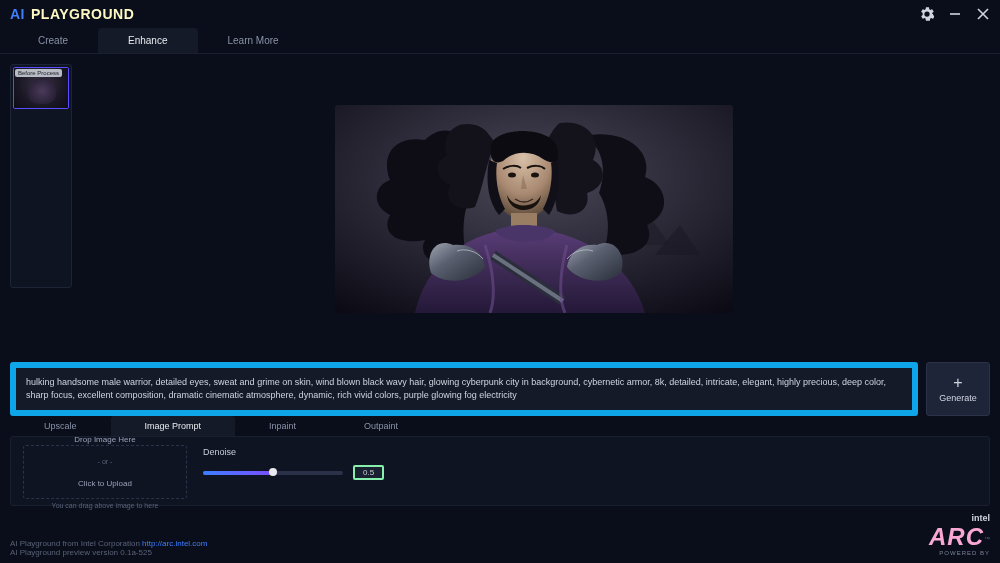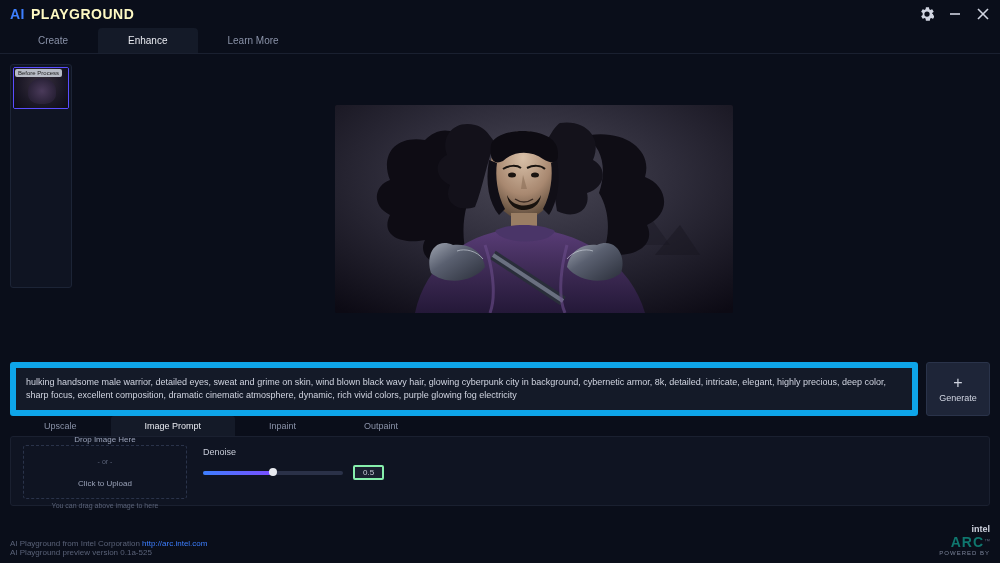--- a/index.html
+++ b/index.html
@@ -248,21 +248,21 @@
     right: 10px;
     display: flex;
     justify-content: space-between;
     align-items: flex-end;
     font-size: 8px;
     color: #5a6278;
   }
   .footer a { color: #3d7fff; text-decoration: none; }
   .arc-logo { text-align: right; line-height: 1.1; }
   .arc-logo .intel { color: #d0d4e0; font-size: 9px; font-weight: 600; }
-  .arc-logo .arc { color: #0f766e; font-size: 14px; font-weight: 800; letter-spacing: 1px; }
+  .arc-logo .arc { color: #f9a8d4; font-size: 24px; font-weight: 800; letter-spacing: 1px; font-style: italic; }
   .arc-logo .tm { font-size: 6px; vertical-align: super; }
   .arc-logo .pwr { color: #7a8298; font-size: 6px; letter-spacing: 1px; }
 </style>
 </head>
 <body>
 
 <div class="titlebar">
   <div class="titlebar-left">
     <span class="ai">AI</span>
     <span class="pg">PLAYGROUND</span>

